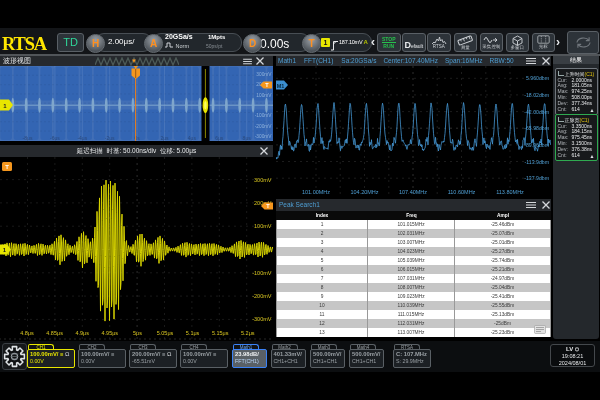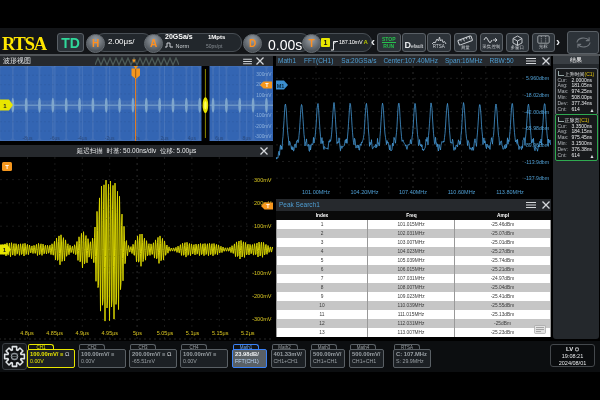--- a/index.html
+++ b/index.html
@@ -40,39 +40,39 @@
 .chtab {position:absolute;left:1px;top:0;width:26px;height:6px;border:1px solid;border-bottom:none;border-radius:2px 3px 0 0;font-size:4.5px;line-height:5px;text-align:center}
 .chbody {position:absolute;left:0;top:4.5px;width:100%;height:19.5px;border:1px solid;border-radius:2px;background:#1c2024;padding:1px 2px}
 .l1 {font-size:5.8px;font-weight:bold;line-height:7.5px;white-space:nowrap}
 .l2 {font-size:5.3px;line-height:6.5px}
 </style></head><body>
 
 <div id="toolbar"></div>
 <div id="tbedge"></div>
 <div class="logo">RTSA</div>
 <div class="tbtn" style="left:57px;width:27px">
-    <span style="color:#2fd89a;font-weight:bold;font-size:14px">TD</span>
+    <span style="color:#2fd89a;font-weight:normal;font-size:11px">TD</span>
   </div>
 <div class="pill" style="left:95px;width:57px"></div>
 <div class="abs" style="left:108px;top:37px;color:#fff;font-size:8px">2.00μs/</div>
 <div class="circ" style="left:86px">
     <span>H</span>
   </div>
 <div class="pill" style="left:152px;width:90px"></div>
 <div class="abs" style="left:165px;top:32.5px;color:#fff;font-size:7px;font-weight:bold">20GSa/s</div>
 <div class="abs" style="left:165px;top:42px;color:#d0d4d8;font-size:5.5px"><svg width="9" height="6" viewBox="0 0 9 6">
       <path d="M0 5 H2 V1 H5 V5 H8" fill="none" stroke="#cfd3d7" stroke-width="1"></path>
     </svg> Norm</div>
 <div class="abs" style="left:208px;top:33.5px;color:#fff;font-size:6px;font-weight:bold">1Mpts</div>
 <div class="abs" style="left:206px;top:43px;color:#888e94;font-size:5px">50ps/pt</div>
 <div class="circ" style="left:144px">
     <span>A</span>
   </div>
 <div class="pill" style="left:252px;width:58px"></div>
-<div class="abs" style="left:268px;top:37px;color:#fff;font-size:14px">0.00s</div>
+<div class="abs" style="left:260px;top:37px;color:#fff;font-size:12px">0.00s</div>
 <div class="circ" style="left:243px">
     <span>D</span>
   </div>
 <div class="pill" style="left:311px;width:61px"></div>
 <div class="abs" style="left:321px;top:37.5px;width:9px;height:9px;background:#e8e600;border-radius:1px;color:#111;font-size:7px;font-weight:bold;text-align:center;line-height:9px">1</div>
 <div class="abs" style="left:330px;top:36.5px"><svg width="9" height="11" viewBox="0 0 9 11">
       <path d="M1 10 H3.5 V1.5 H8 M3.5 4 L6 1.5" fill="none" stroke="#e8eaec" stroke-width="1"></path>
     </svg></div>
 <div class="abs" style="left:339px;top:39px;color:#fff;font-size:5.5px;letter-spacing:-0.2px">187.10mV</div>
 <div class="abs" style="left:363.5px;top:38.5px;color:#b7c400;font-size:6px;font-weight:bold">A</div>

